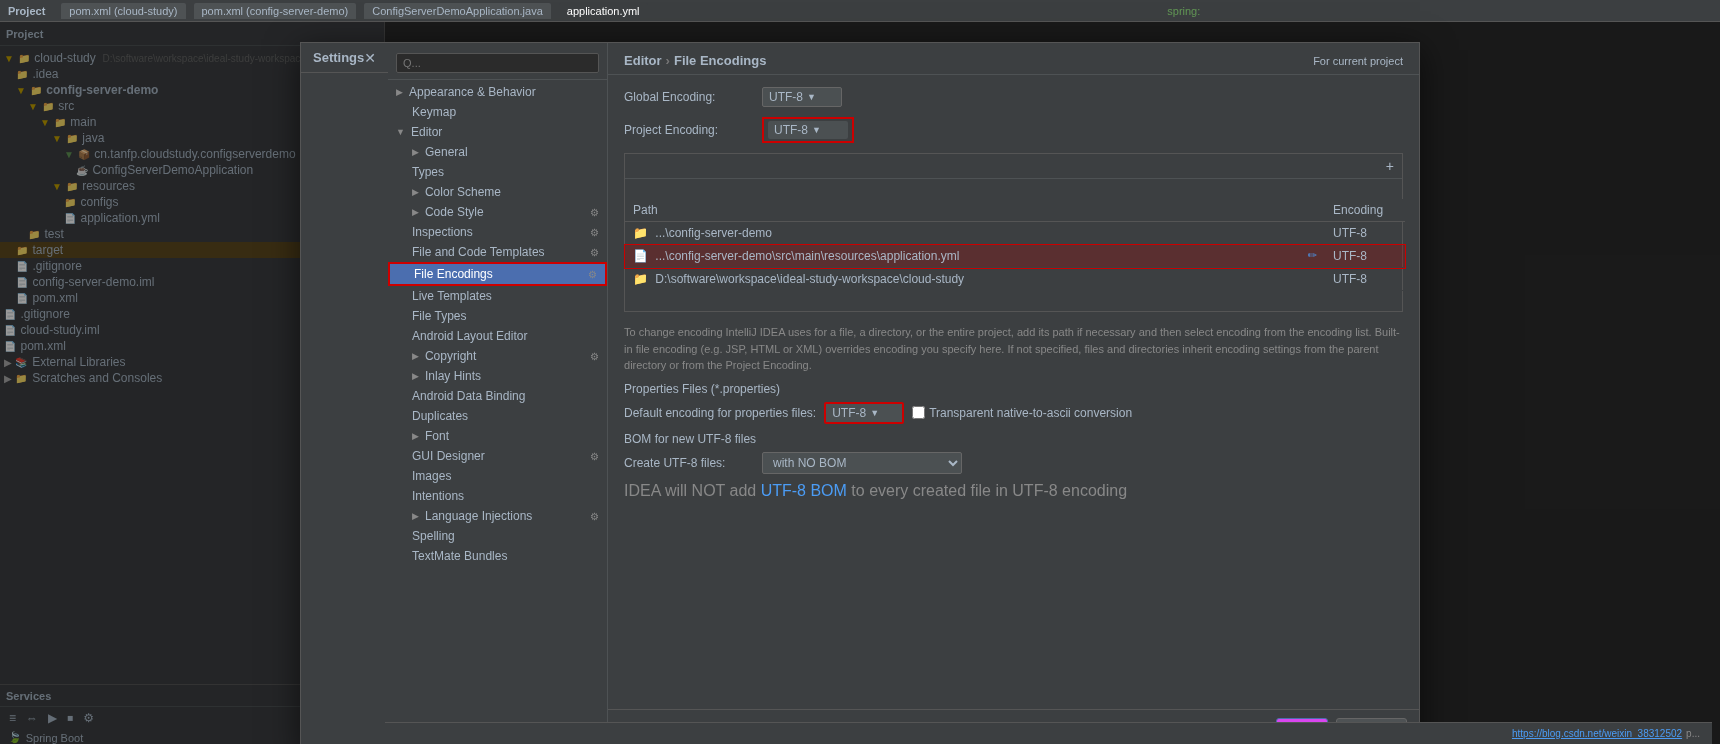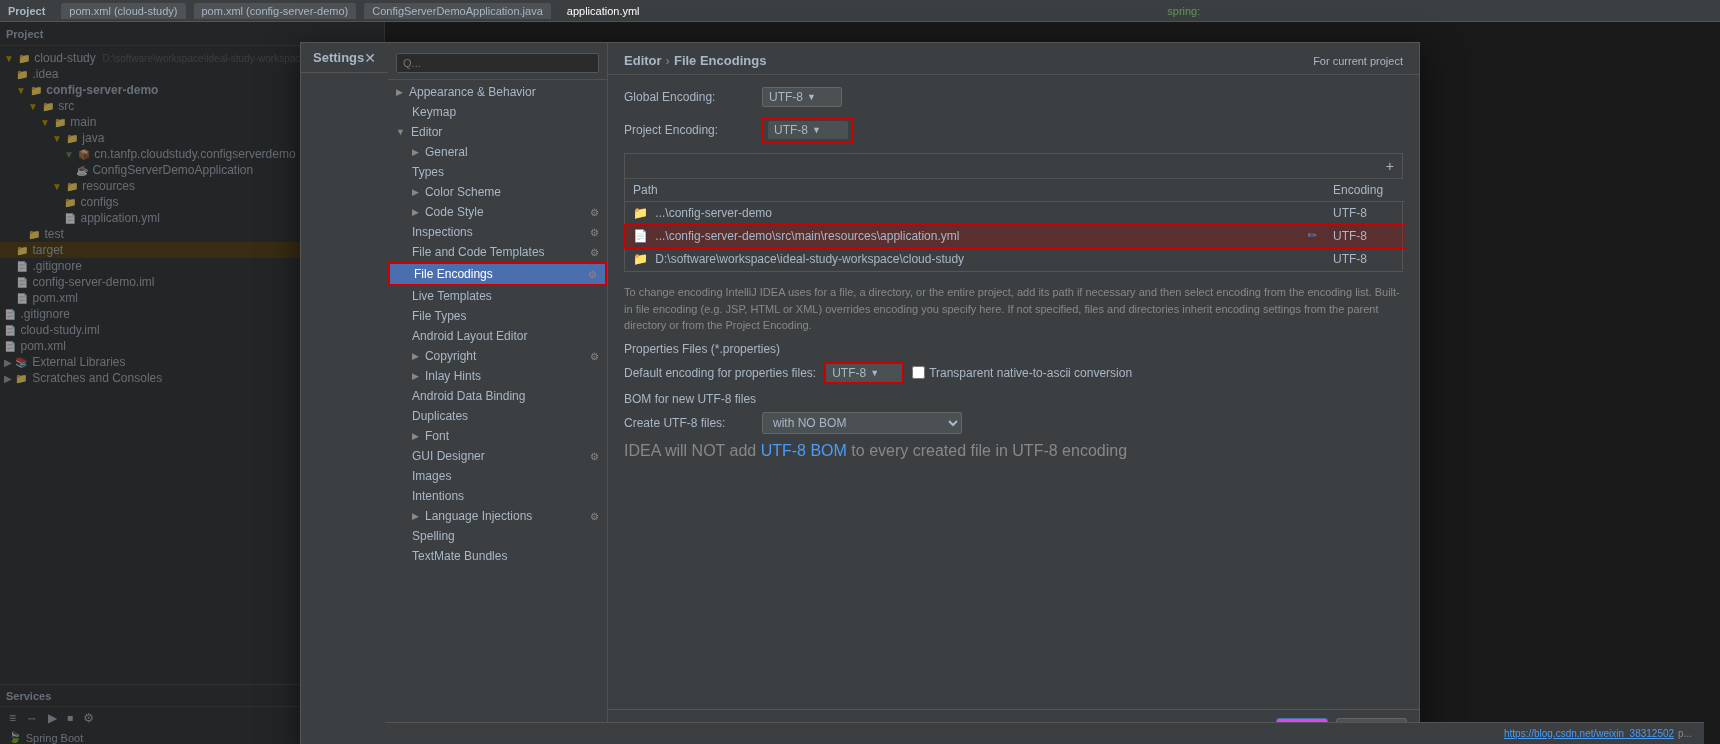--- a/index.html
+++ b/index.html
@@ -278,21 +278,21 @@
 
     
     .red-border {
       border: 2px solid #cc0000 !important;
     }
 
     
     .encoding-table {
       width: 100%;
       border-collapse: collapse;
-      margin: 0 0;
+      margin: 20px 0;
       font-size: 12px;
     }
     .encoding-table th {
       background: #3c3f41;
       padding: 4px 8px;
       text-align: left;
       border-bottom: 1px solid #555;
       color: #a9b7c6;
       font-weight: normal;
     }
@@ -405,21 +405,21 @@
     .edit-icon {
       color: #4b9cf5;
       font-size: 11px;
       float: right;
     }
 
     
     .status-bar {
       position: absolute;
       bottom: 0;
-      right: 16px;
+      right: 8px;
       left: 385px;
       height: 22px;
       background: #3c3f41;
       display: flex;
       align-items: center;
       justify-content: flex-end;
       padding: 0 12px;
       font-size: 10px;
       color: #6a8759;
       border-top: 1px solid #555;

